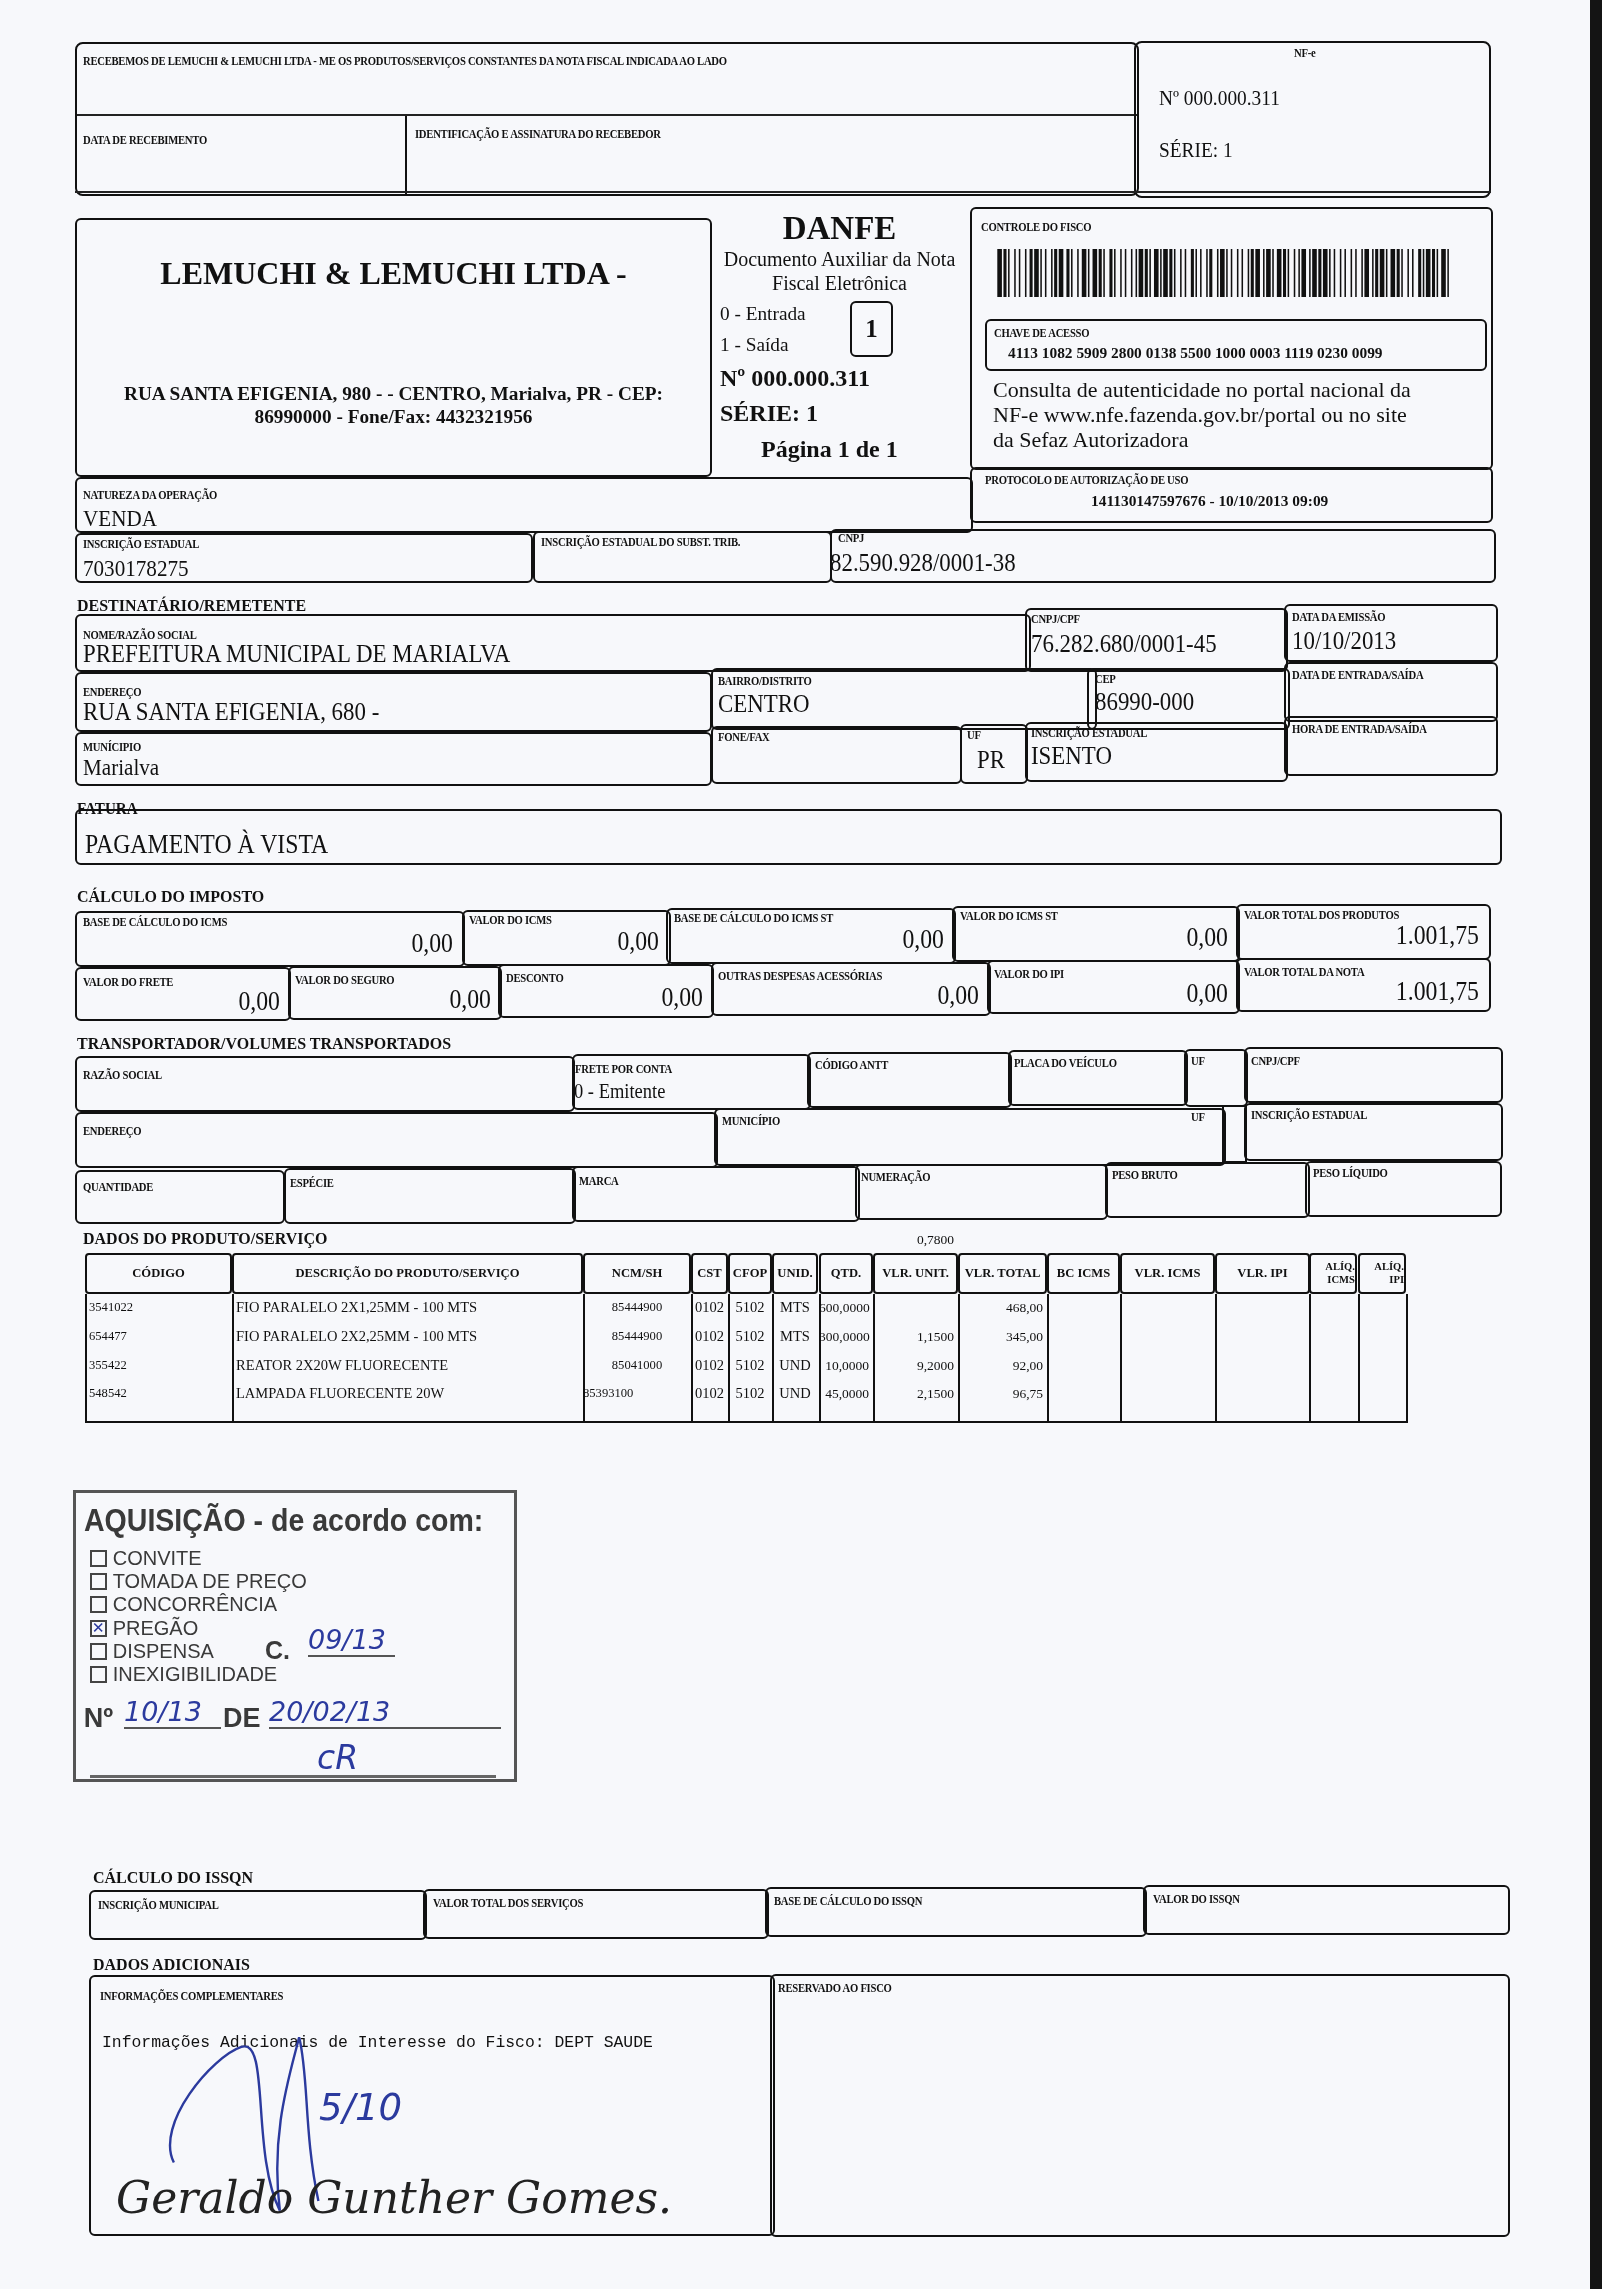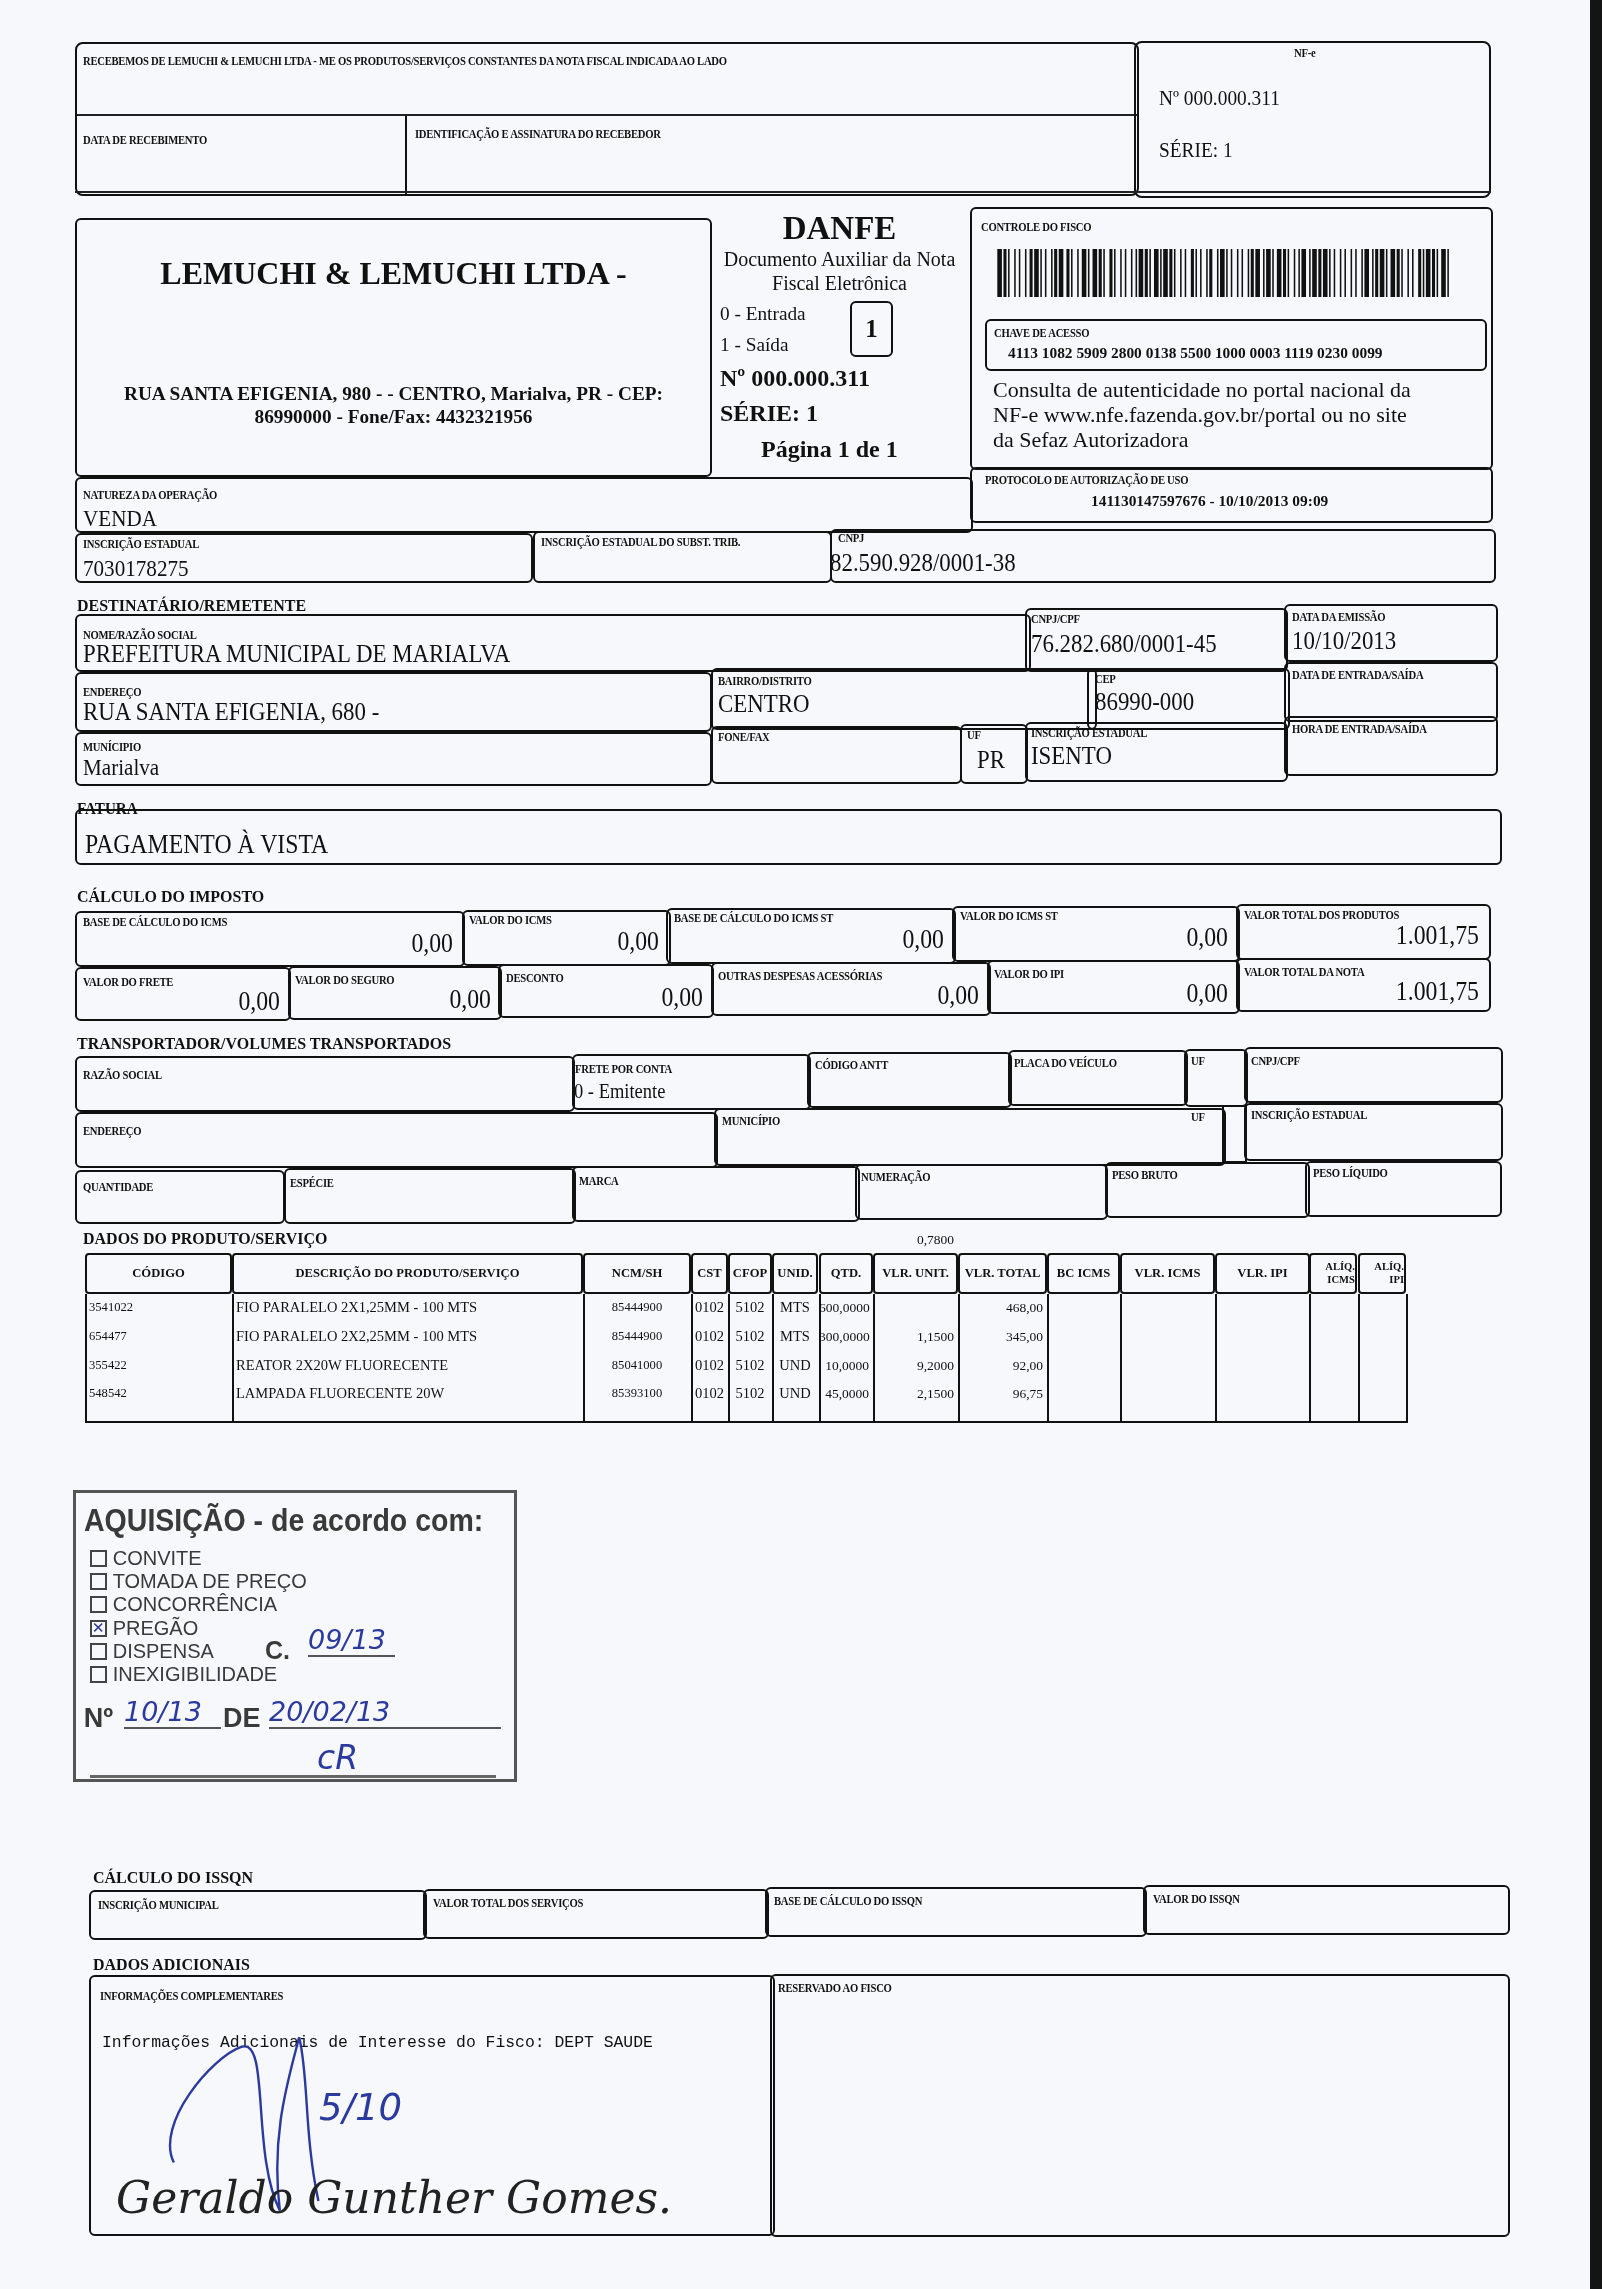--- a/index.html
+++ b/index.html
@@ -311,21 +311,21 @@
     <div class="cell" style="top:1358px;left:236px;">REATOR 2X20W FLUORECENTE</div>
     <div class="cell" style="top:1358px;left:583px;width:108px;text-align:center;font-size:12.6px;">85041000</div>
     <div class="cell" style="top:1358px;left:691px;width:37px;text-align:center;">0102</div>
     <div class="cell" style="top:1358px;left:728px;width:44px;text-align:center;">5102</div>
     <div class="cell" style="top:1358px;left:772px;width:46px;text-align:center;">UND</div>
     <div class="cell" style="top:1358px;left:819px;width:50px;text-align:right;font-size:13.5px;">10,0000</div>
     <div class="cell" style="top:1358px;left:873px;width:81px;text-align:right;font-size:13.5px;">9,2000</div>
     <div class="cell" style="top:1358px;left:958px;width:85px;text-align:right;font-size:13.5px;">92,00</div>
     <div class="cell" style="top:1386px;left:89px;font-size:12.6px;">548542</div>
     <div class="cell" style="top:1386px;left:236px;">LAMPADA FLUORECENTE 20W</div>
-    <div class="cell" style="top:1386px;left:583px;width:108px;text-align:center;font-size:12.6px;">85393100</div>
+    <div class="cell" style="top:1386px;left:583px;width:108px;font-size:12.6px;">85393100</div>
     <div class="cell" style="top:1386px;left:691px;width:37px;text-align:center;">0102</div>
     <div class="cell" style="top:1386px;left:728px;width:44px;text-align:center;">5102</div>
     <div class="cell" style="top:1386px;left:772px;width:46px;text-align:center;">UND</div>
     <div class="cell" style="top:1386px;left:819px;width:50px;text-align:right;font-size:13.5px;">45,0000</div>
     <div class="cell" style="top:1386px;left:873px;width:81px;text-align:right;font-size:13.5px;">2,1500</div>
     <div class="cell" style="top:1386px;left:958px;width:85px;text-align:right;font-size:13.5px;">96,75</div>
   </div>
 
 <div class="stamp">
   <div style="position:absolute;left:7.7px;top:9.7px;font-size:31px;font-weight:bold;white-space:nowrap;transform:scaleX(0.92);transform-origin:left top;">AQUISIÇÃO - de acordo com:</div>

